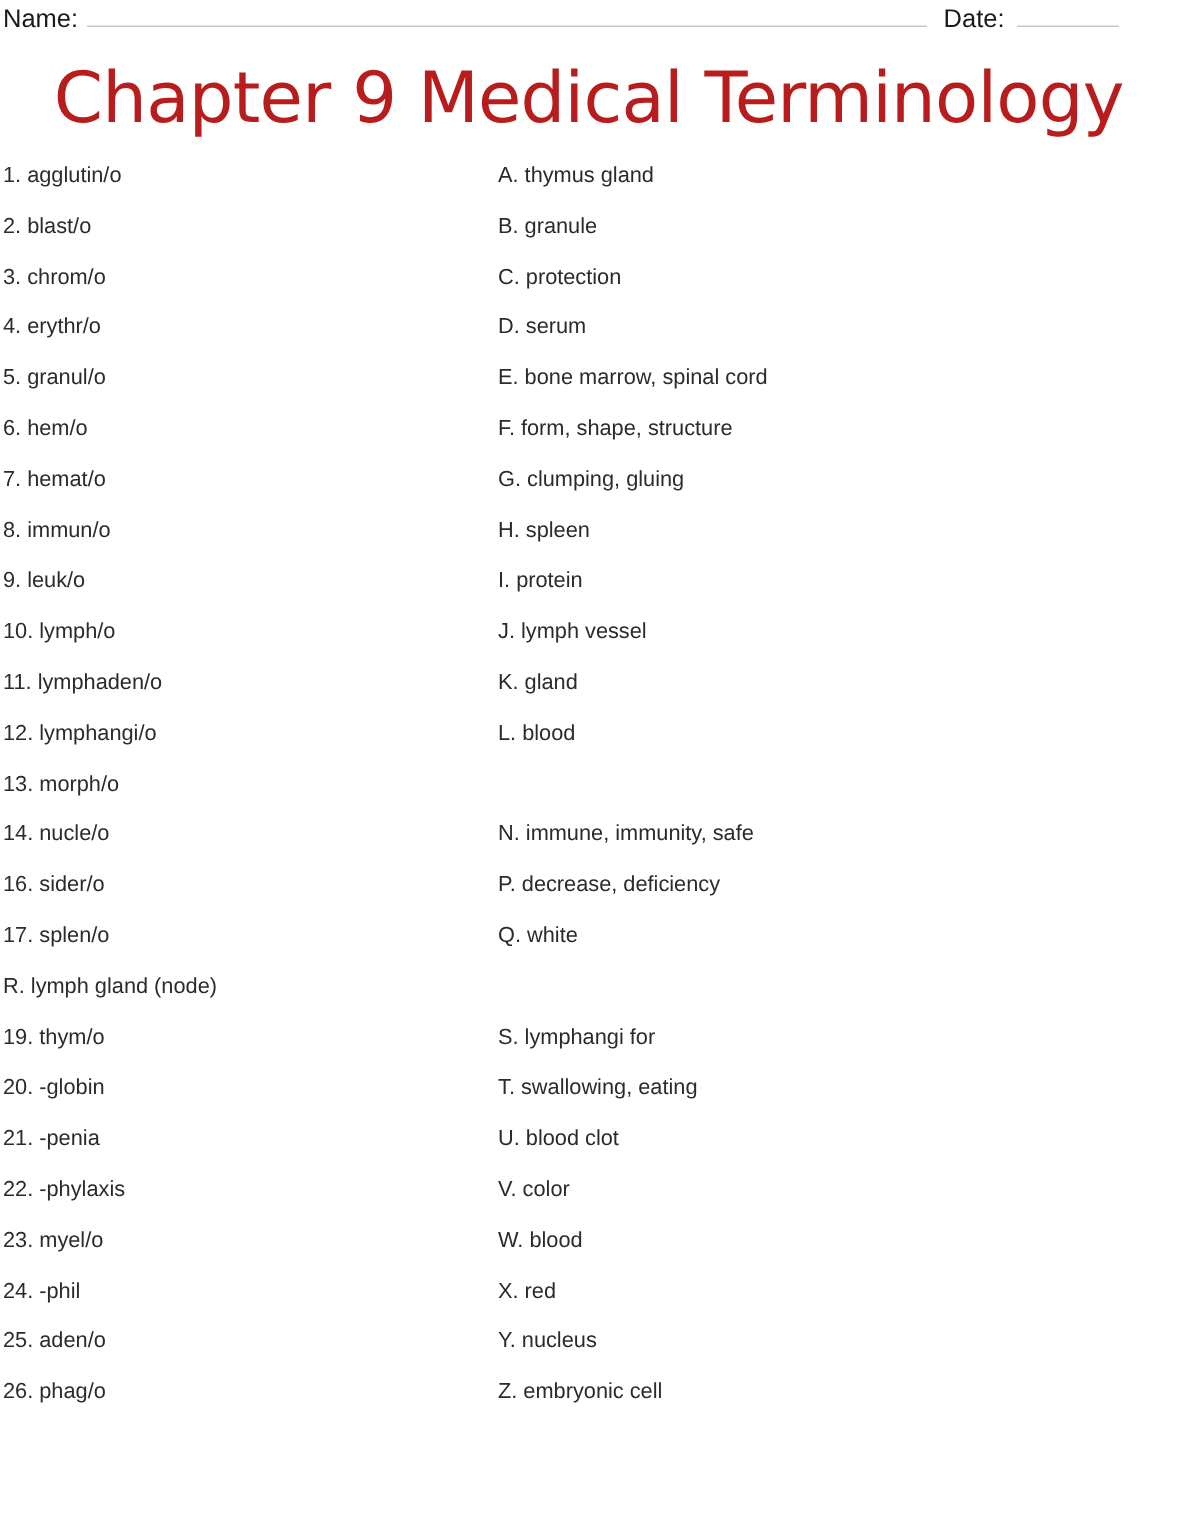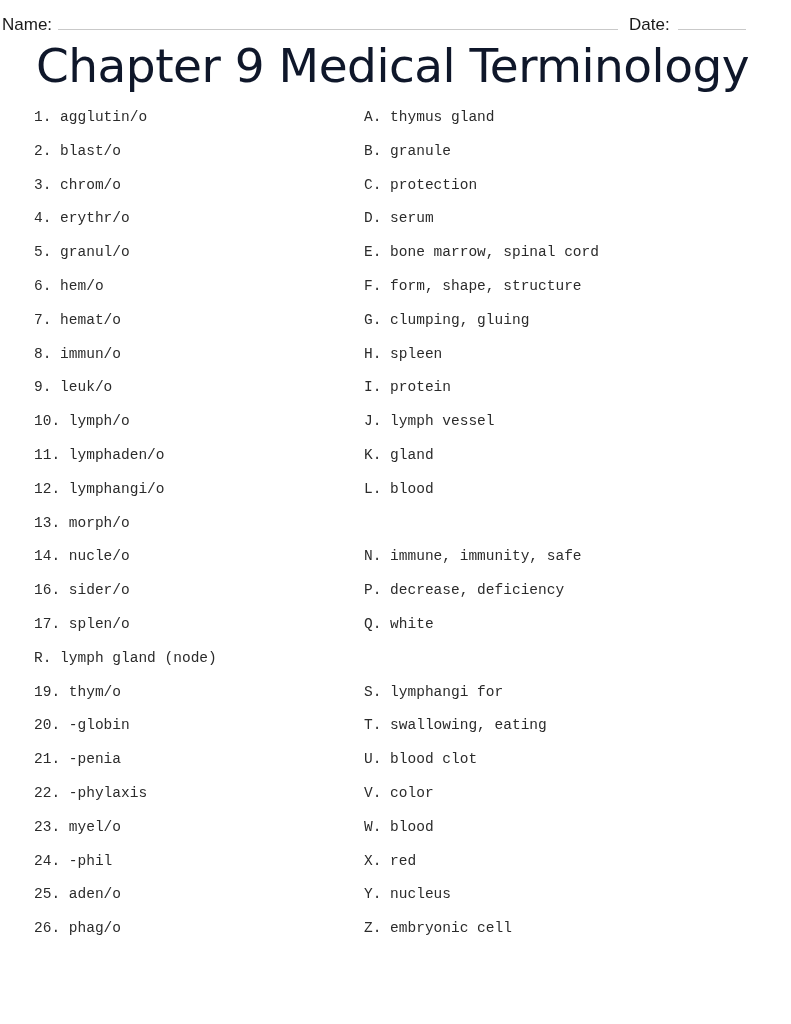--- a/index.html
+++ b/index.html
@@ -14,21 +14,21 @@
     color: #2b2b2b;
     overflow: hidden;
     position: relative;
   }
 
   
   .name-date-row {
     display: flex;
     align-items: baseline;
     height: 26px;
-    padding: 12px 2px;
+    padding: 0 2px;
     box-sizing: border-box;
   }
   .field-label {
     font-family: "Liberation Sans", sans-serif;
     font-size: 17px;
     color: #1a1a1a;
     white-space: nowrap;
     line-height: 24px;
   }
   .rule {
@@ -47,21 +47,21 @@
     margin-left: 8px;
   }
 
   
   .title {
     text-align: center;
     font-family: "DejaVu Sans", sans-serif;
     font-weight: 400;
     font-size: 47px;
     line-height: 60px;
-    color: #0f172a;
+    color: #b91c1c;
     letter-spacing: -0.5px;
     margin: 10px 0 0 0;
     padding-right: 6px;
     white-space: nowrap;
   }
 
   
   .columns {
     position: absolute;
     top: 106px;
@@ -78,26 +78,25 @@
     padding-left: 2px;
     box-sizing: border-box;
   }
   .col-def {
     flex: 0 0 400px;
     padding-left: 332px;
     box-sizing: border-box;
     margin-left: -330px;
   }
   .entry {
-    font-family: Liberation Mono, monospace;
+    font-family: Liberation Sans, sans-serif;
     font-size: 14.5px;
     line-height: 20px;
     color: #2b2b2b;
     white-space: nowrap;
-    margin-left: 32px;
   }
 </style>
 </head>
 <body>
 
 <div class="name-date-row">
   <span class="field-label">Name:</span>
   <span class="rule rule-name"></span>
   <span class="spacer-mid"></span>
   <span class="field-label">Date:</span>

